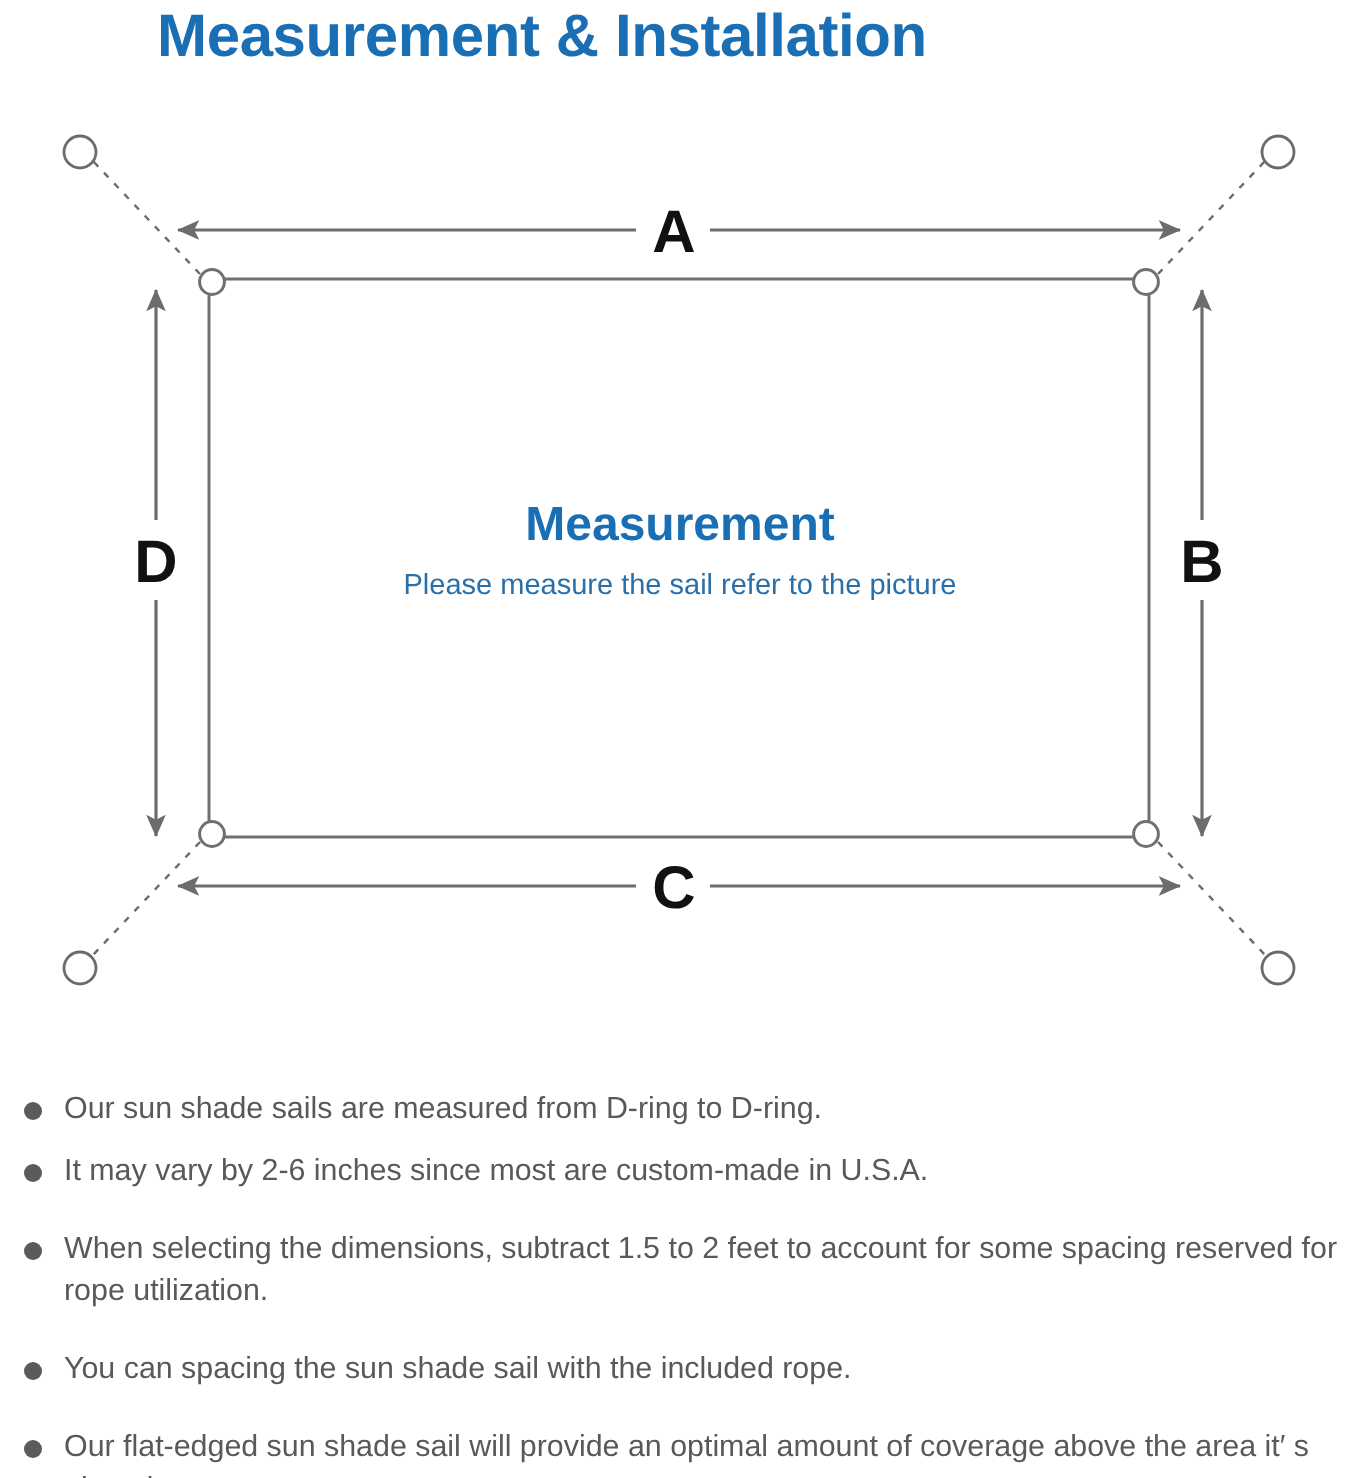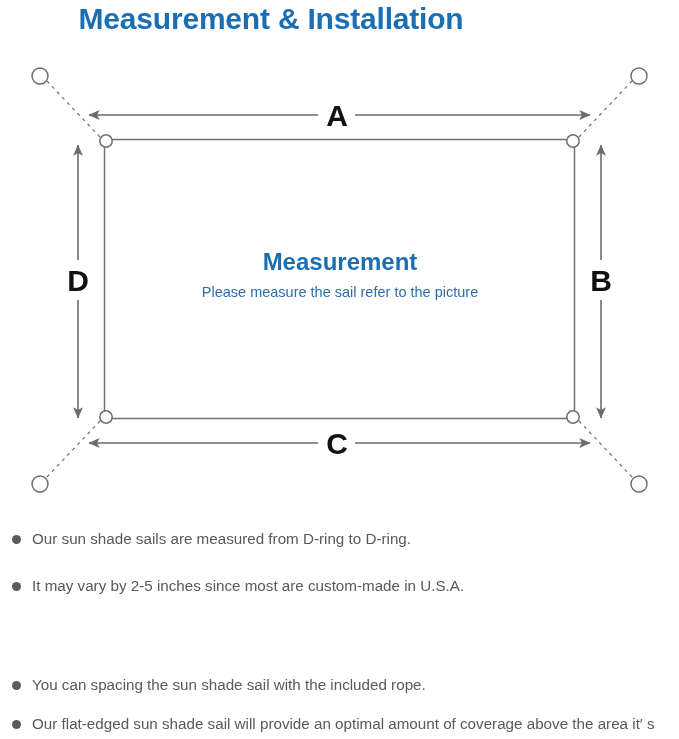--- a/index.html
+++ b/index.html
@@ -162,30 +162,34 @@
       </g>
       <text class="dim-letter" x="601" y="239" font-size="30" text-anchor="middle">B</text>
 
       <text class="sail-title" x="340" y="218" text-anchor="middle" fill="#1a6fb4">Measurement</text>
       <text class="sail-sub" x="340" y="245" text-anchor="middle" fill="#2b6fa8">Please measure the sail refer to the picture</text>
     </svg>
   </div>
 
   <div class="notes">
 
-    <div class="note-row" style="top:4px;">
+    <div class="note-row" style="top:20px;">
       <span class="note-bullet"></span>
       <span class="note-text">Our sun shade sails are measured from D-ring to D-ring.</span>
     </div>
 
     <div class="note-row" style="top:51px;">
       <span class="note-bullet"></span>
-      <span class="note-text">It may vary by 2-5 inches since most are custom-made in U.S.A.</span>
-    </div>
-
+      <span class="note-text">It may vary by 2-6 inches since most are custom-made in U.S.A.</span>
+    </div>
+
+    <div class="note-row" style="top:90px;">
+      <span class="note-bullet"></span>
+      <span class="note-text">When selecting the dimensions, subtract 1.5 to 2 feet to account for some spacing reserved for rope utilization.</span>
+    </div>
 
     <div class="note-row" style="top:150px;">
       <span class="note-bullet"></span>
       <span class="note-text">You can spacing the sun shade sail with the included rope.</span>
     </div>
 
     <div class="note-row" style="top:189px;">
       <span class="note-bullet"></span>
       <span class="note-text">Our flat-edged sun shade sail will provide an optimal amount of coverage above the area it′ s placed.</span>
     </div>

